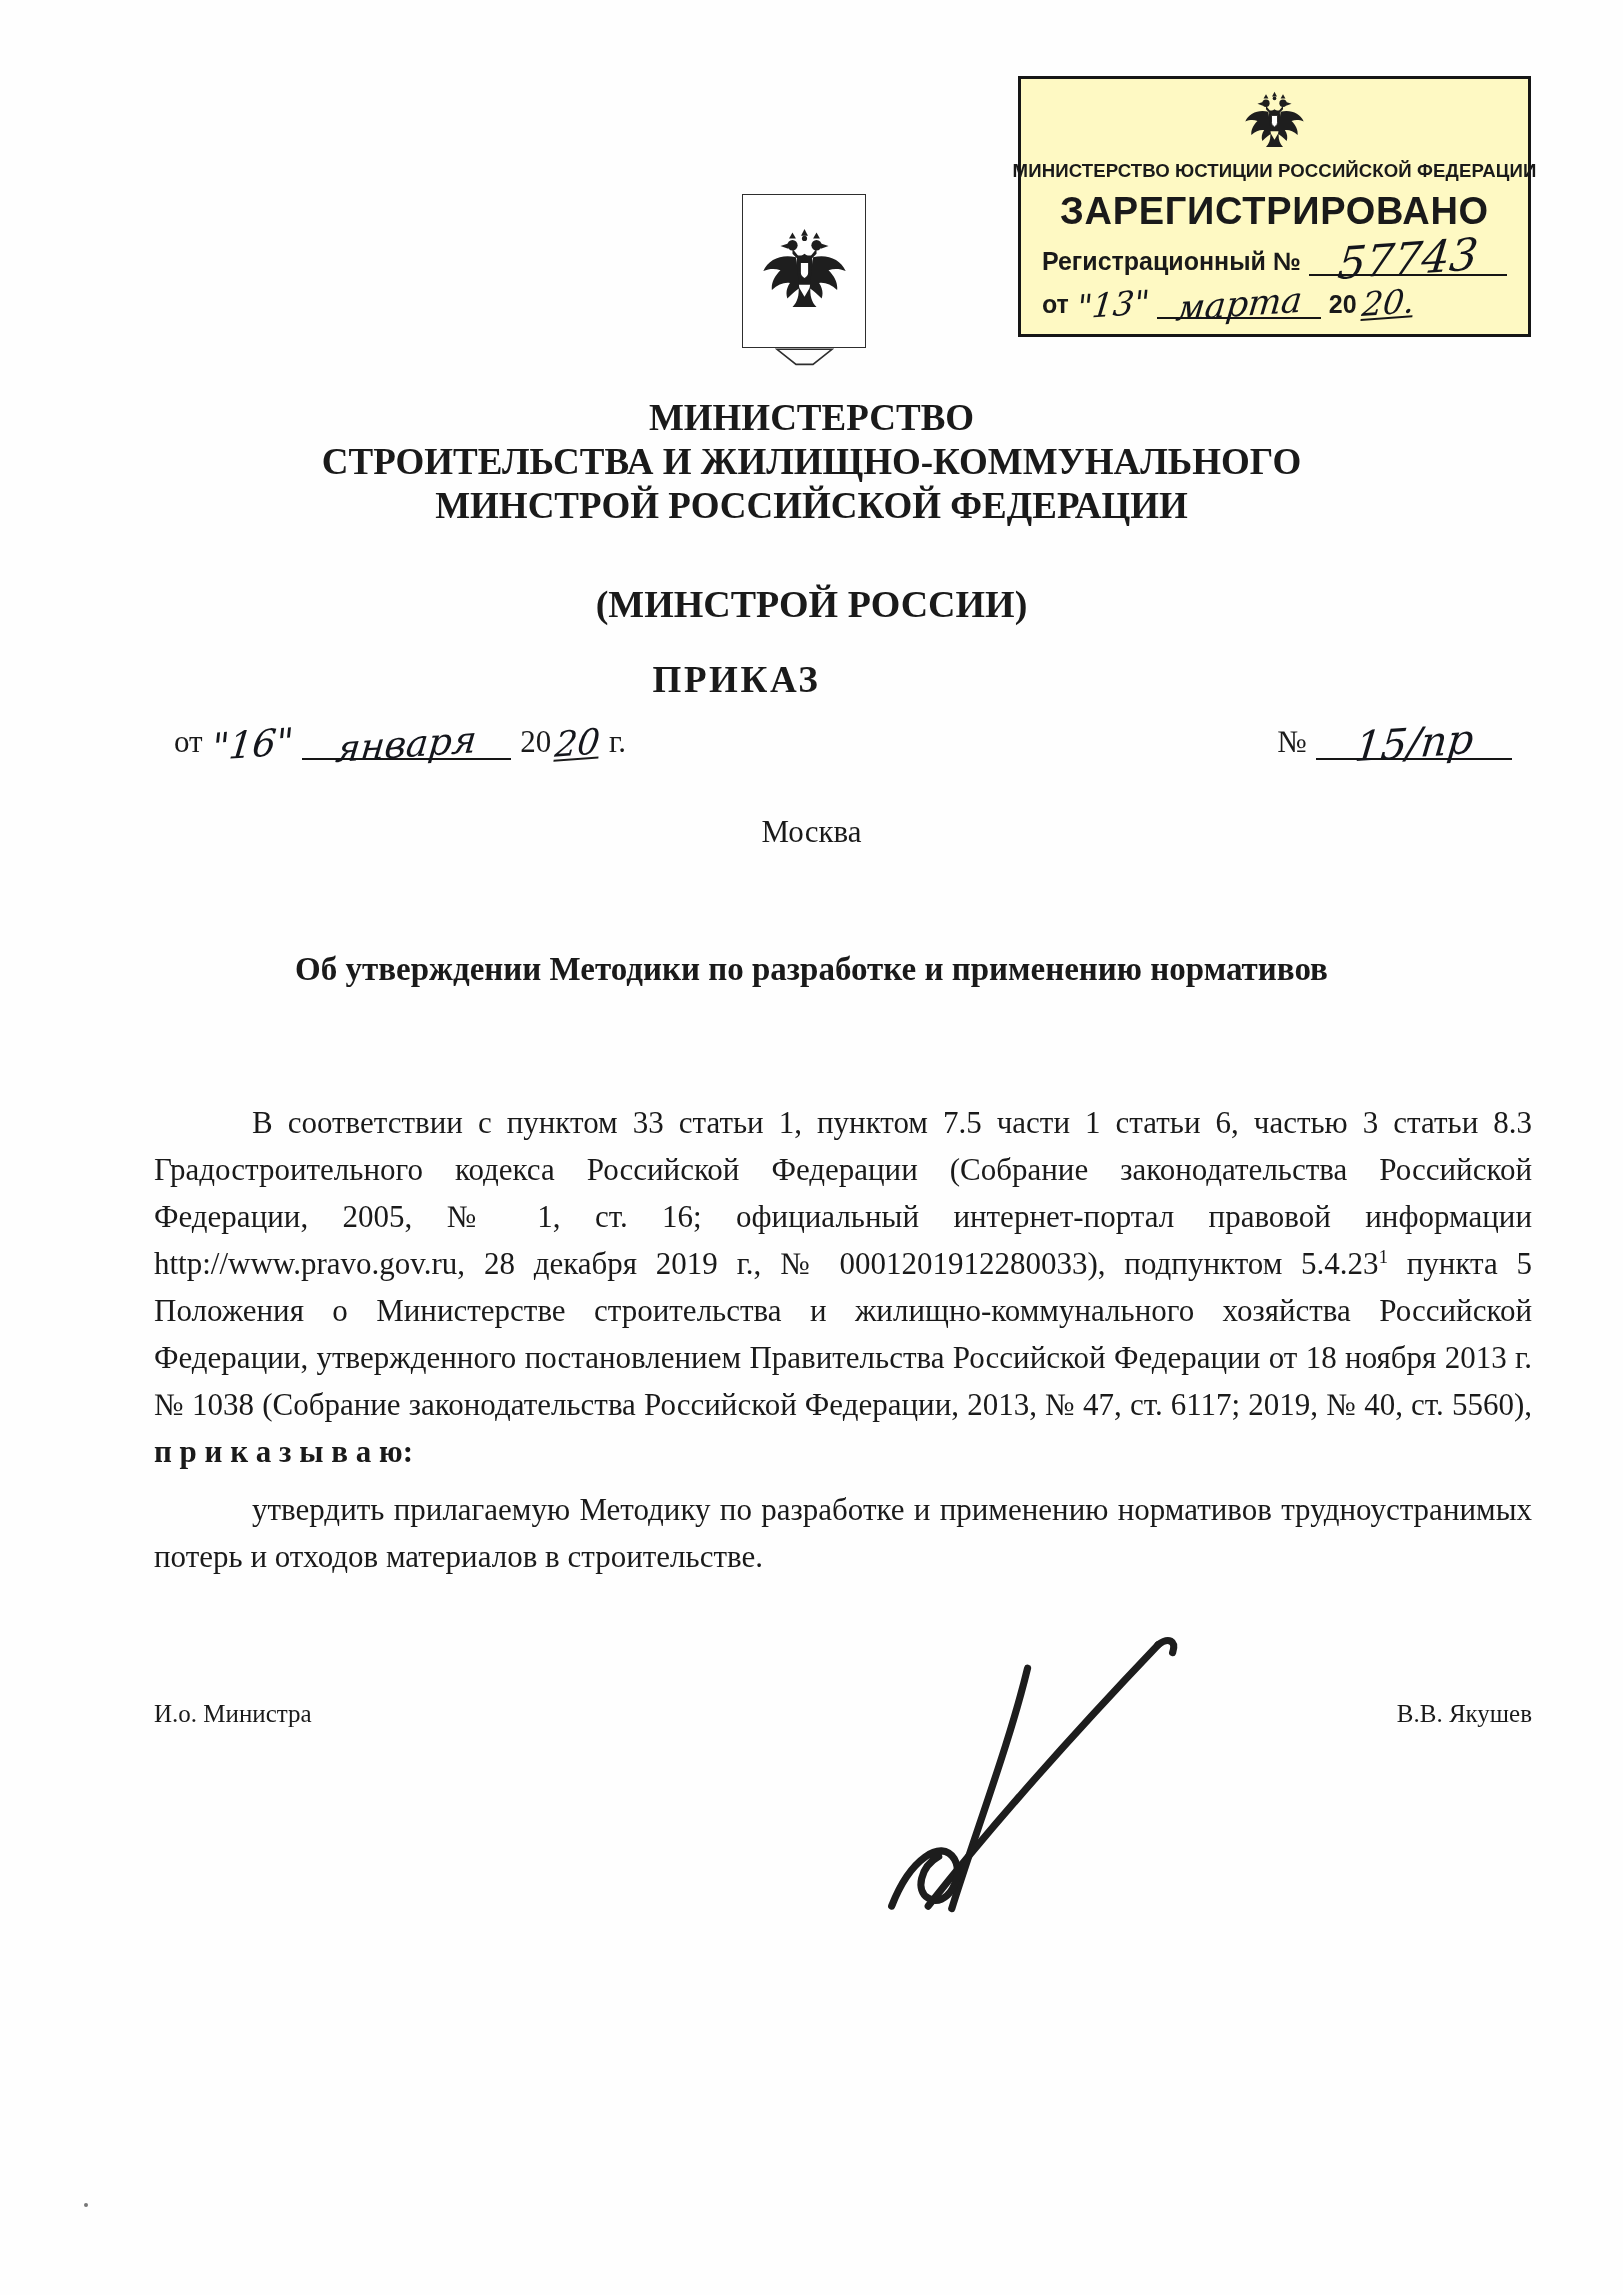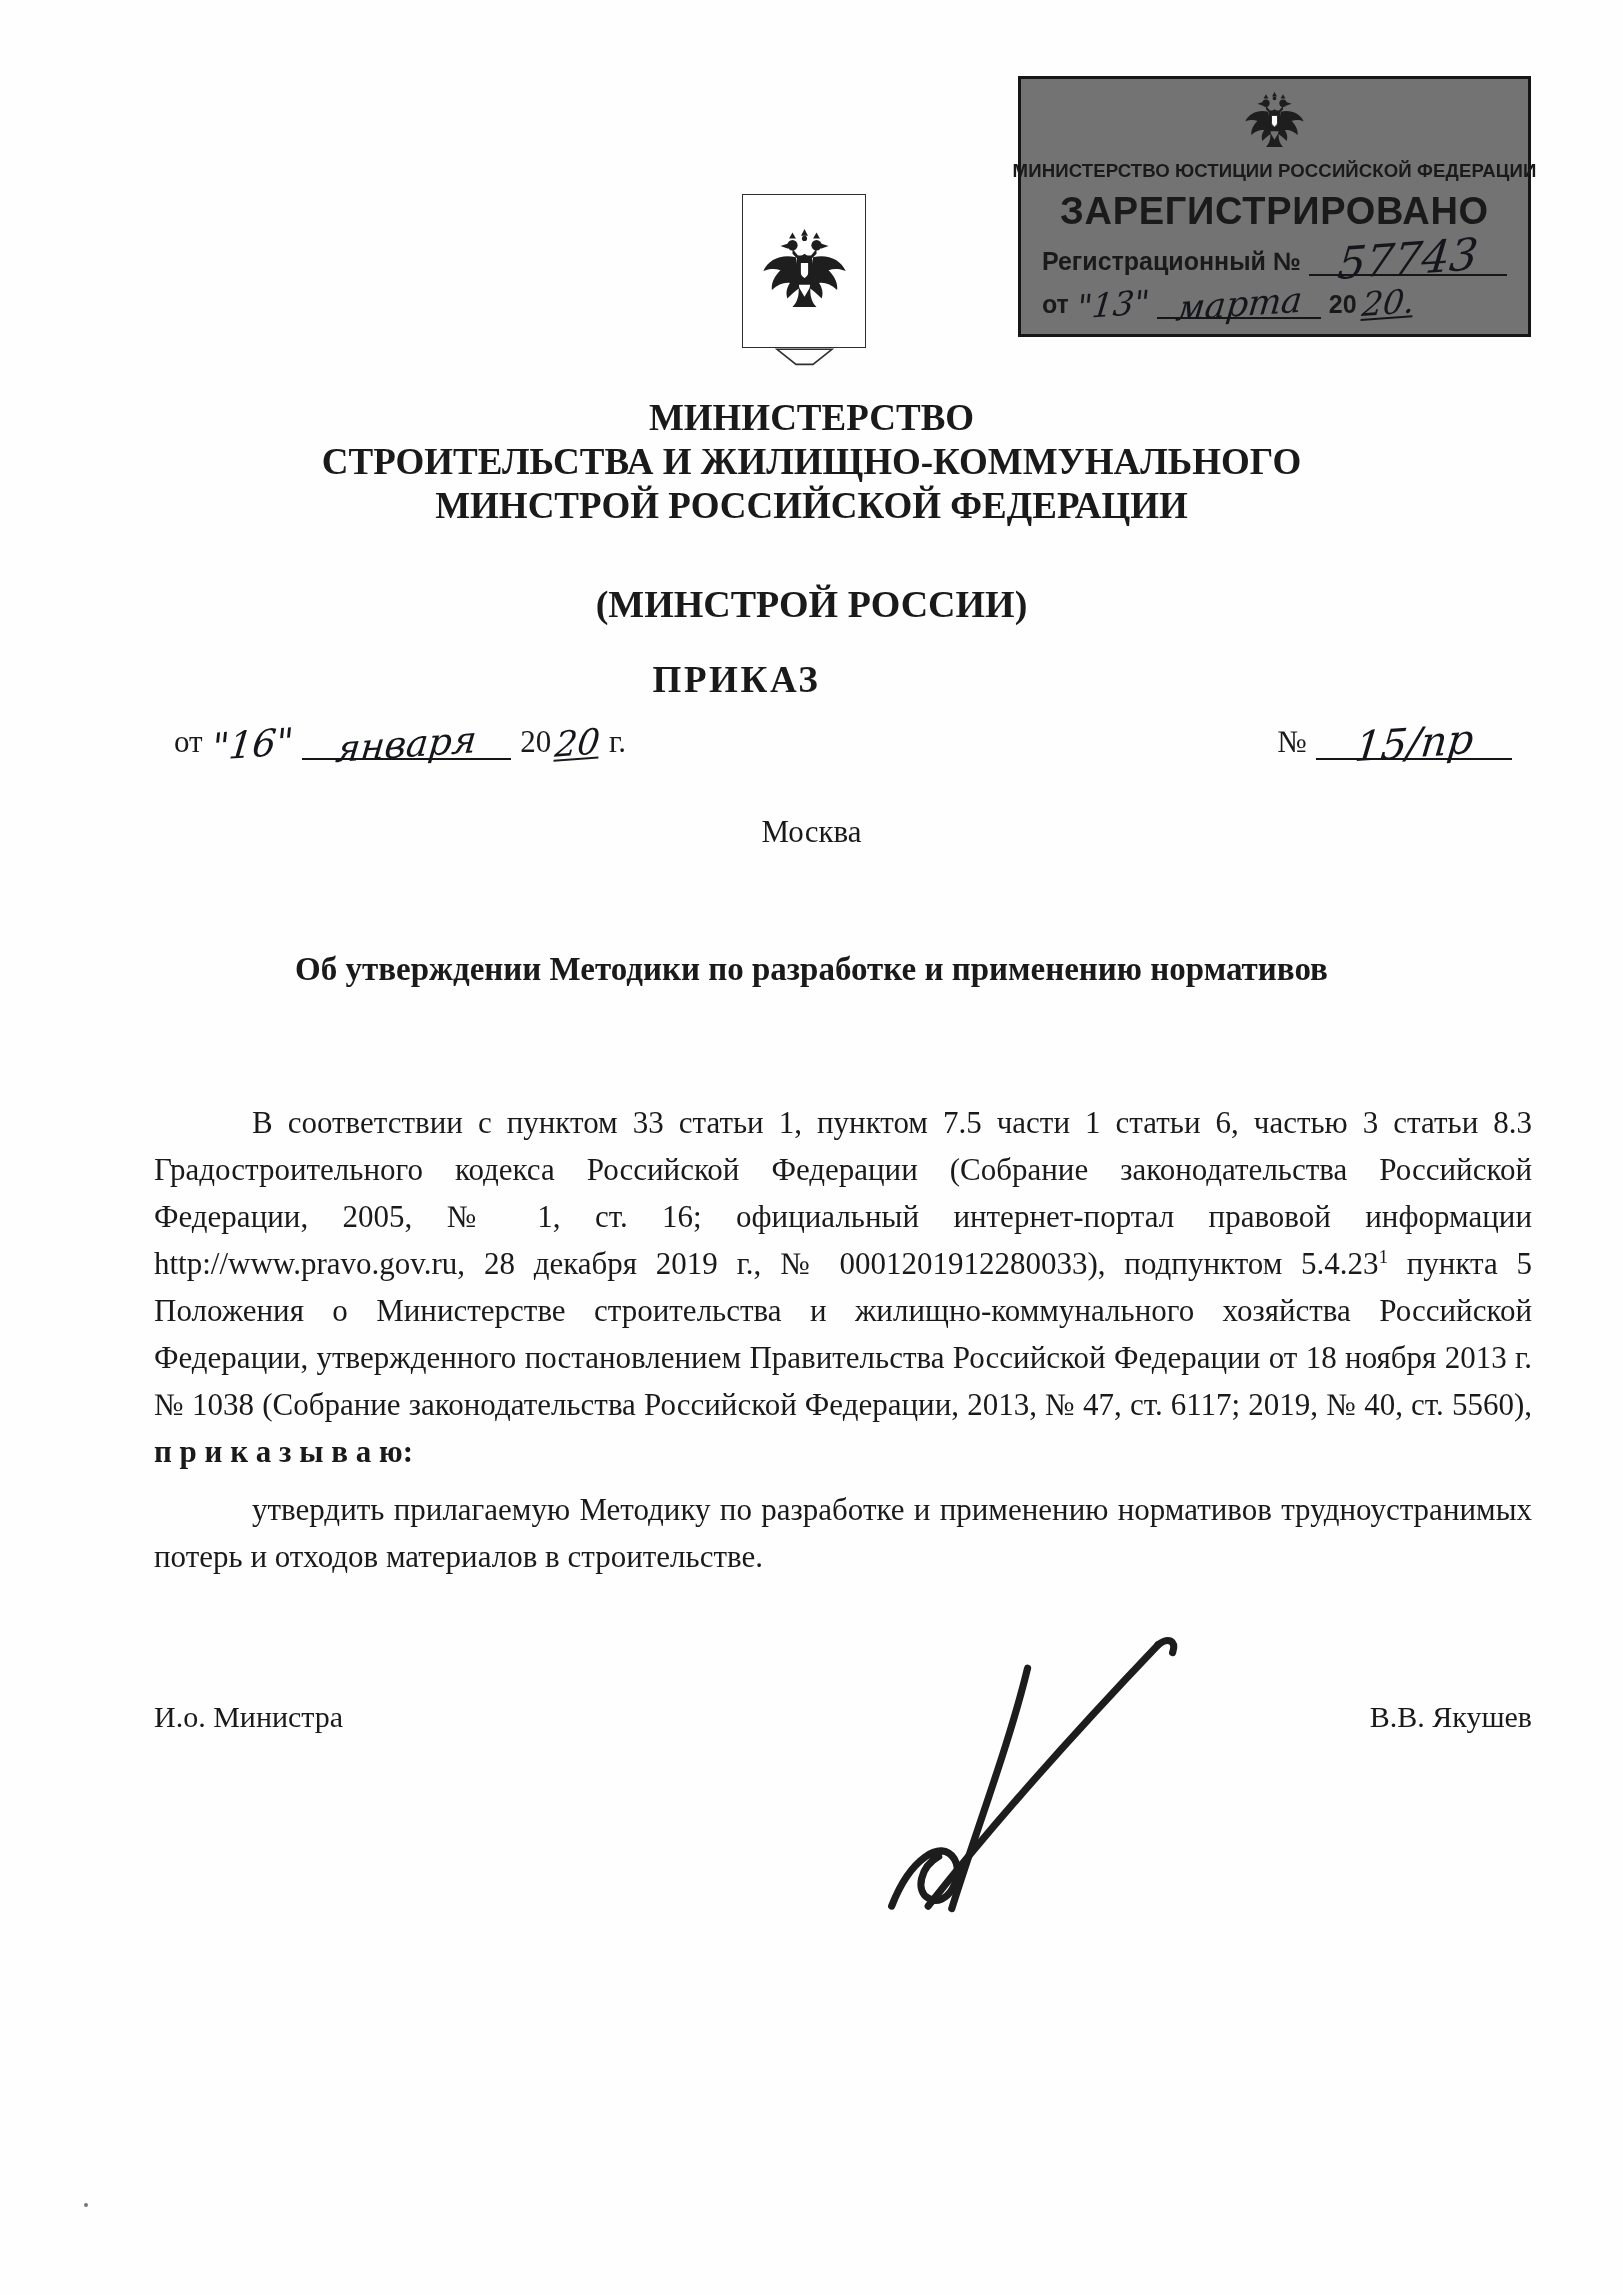--- a/index.html
+++ b/index.html
@@ -22,21 +22,21 @@
     background: #fff;
   }
   .emblem-box svg { width: 103px; height: 86px; }
   .emblem-tab { position: absolute; left: 775px; top: 348px; }
 
   
   .stamp {
     position: absolute; left: 1018px; top: 76px;
     width: 513px;
     border: 3.3px solid #161616;
-    background: #737373;
+    background: #fef9c3;
     display: flex; flex-direction: column; align-items: center;
     padding: 11.8px 6.5px 15.7px;
   }
   .stamp-eagle-wrap svg { width: 73px; height: 61px; }
   .stamp-ministry {
     margin-top: 6.5px;
     font-family: "Liberation Sans", sans-serif;
     font-weight: 700; font-size: 18.6px; letter-spacing: 0.1px;
     white-space: nowrap;
   }
@@ -119,21 +119,21 @@
   }
   .para { margin: 0; text-indent: 98px; }
   .para + .para { margin-top: 10.5px; }
   .bold-spaced { font-weight: 700; }
   sup { font-size: 60%; vertical-align: super; line-height: 0; }
 
   
   .signoff {
     position: absolute; top: 1700px; left: 154px; width: 1378px;
     display: flex; justify-content: space-between; align-items: baseline;
-    font-size: 30px;
+    font-size: 25px;
   }
   .signature-svg { position: absolute; left: 808px; top: 1634px; }
 
   .scan-dot {
     position: absolute; left: 84px; top: 2203px;
     width: 3.9px; height: 3.9px; border-radius: 50%;
     background: #777;
   }
 </style>
 </head>

